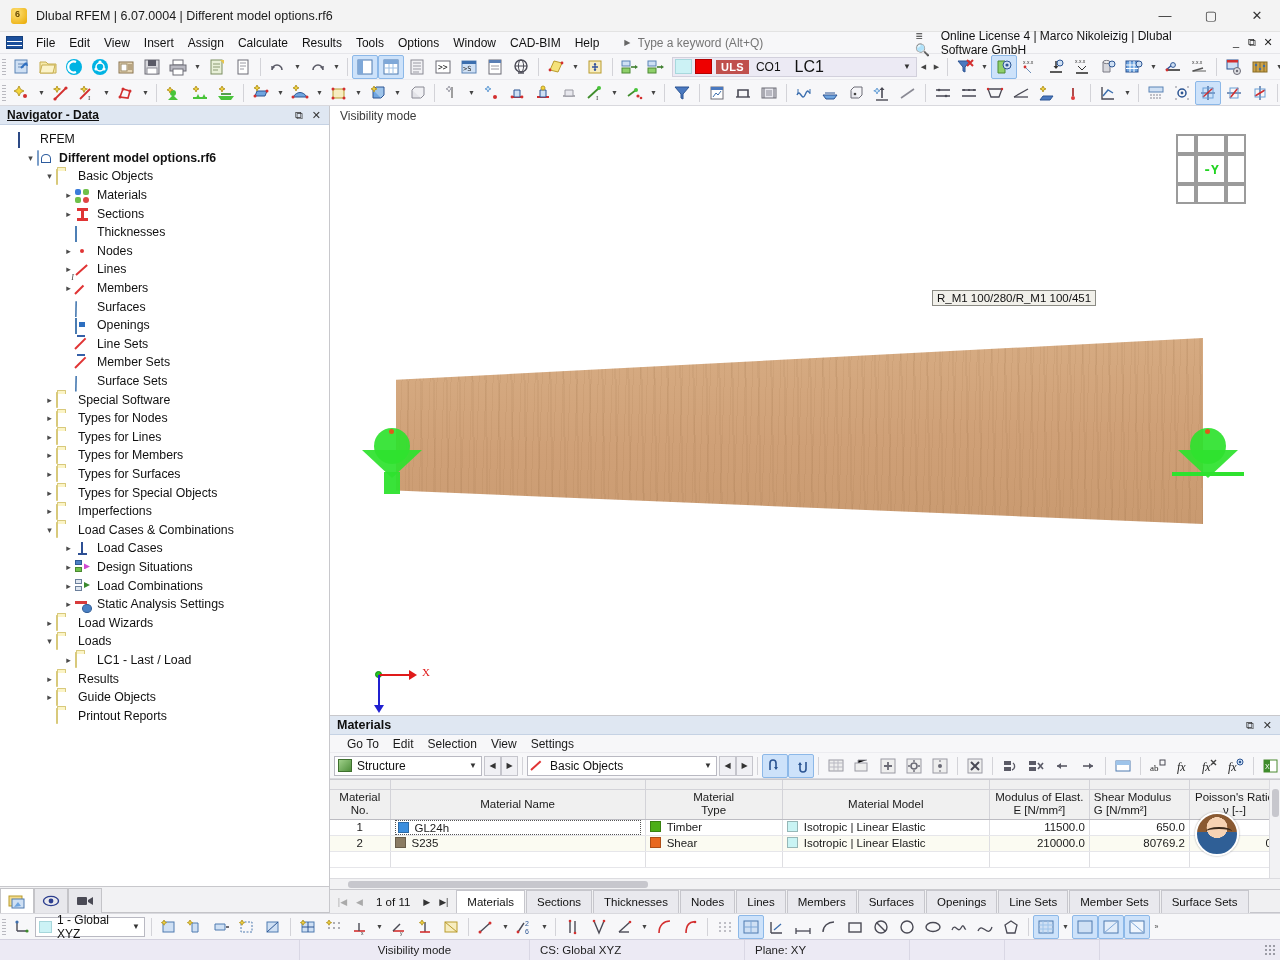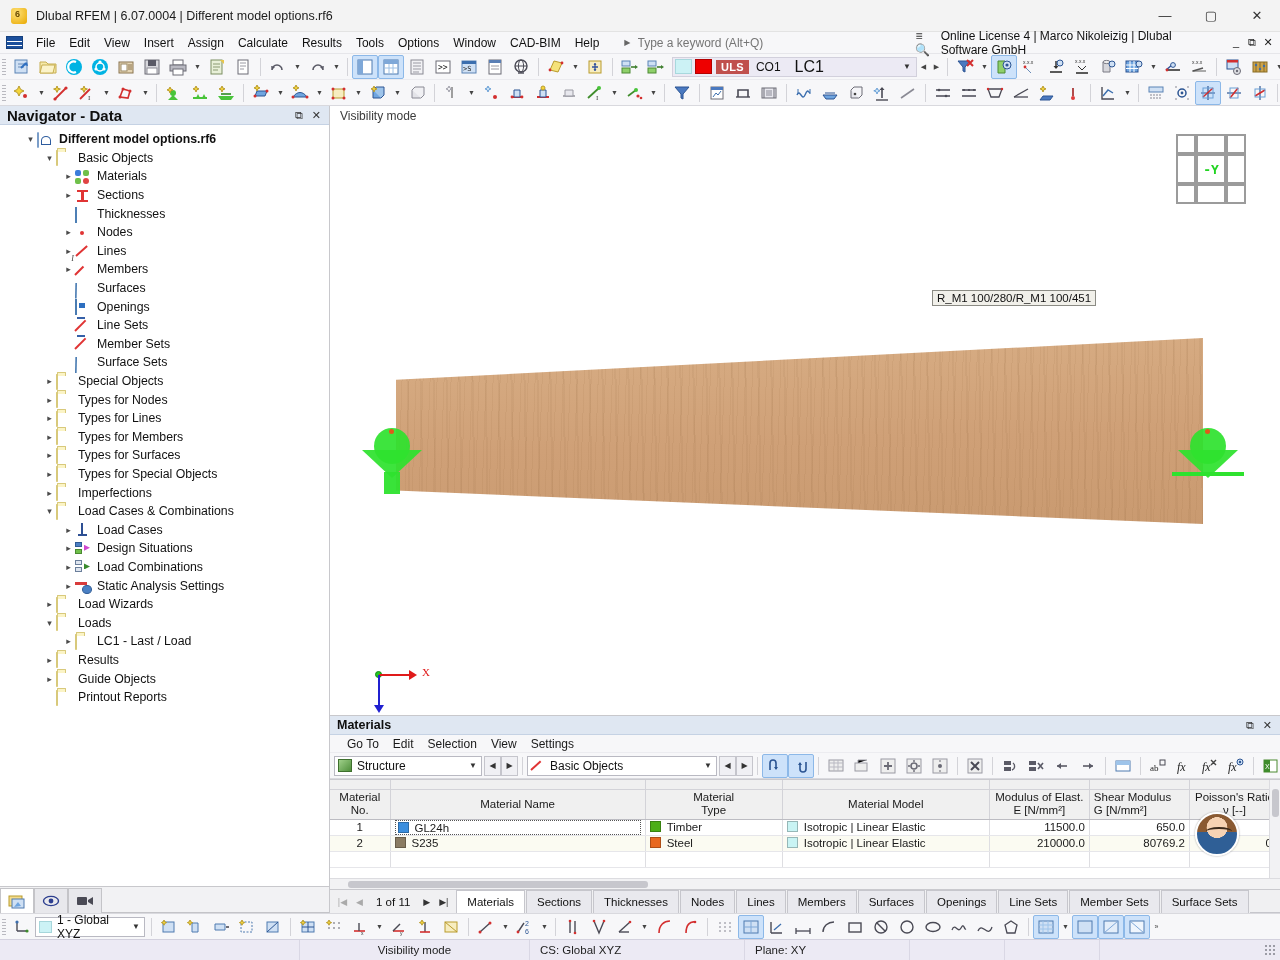--- a/index.html
+++ b/index.html
@@ -81,21 +81,21 @@
 
   
   .body { flex: 1 1 auto; display: flex; min-height: 0; }
 
   
   .navigator { width: 330px; flex: 0 0 330px; display: flex; flex-direction: column; background: #fff; border-right: 1px solid #c8c8cc; }
   .nav-header {
     height: 19px; background: #dfe7f2; display: flex; align-items: center; padding: 0 4px 0 7px;
     border-bottom: 1px solid #c5d2e4; flex: 0 0 19px;
   }
-  .nav-title { font-weight: bold; font-size: 15px; color: #0f0f0f; }
+  .nav-title { font-weight: bold; font-size: 12px; color: #0f0f0f; text-decoration: underline; }
   .nav-hdr-btns { margin-left: auto; display: flex; gap: 9px; padding-right: 4px; }
   .nav-hdr-btn { font-size: 11px; color: #333; }
   .nav-tree { flex: 1 1 auto; overflow: hidden; padding-top: 5px; background: #fff; }
   .trow { height: 18.6px; display: flex; align-items: center; font-size: 12.3px; color: #111; white-space: nowrap; }
   .twist { width: 13px; flex: 0 0 13px; text-align: center; font-size: 9px; color: #4a4a4a; }
   .ticon { width: 17px; height: 15px; flex: 0 0 17px; margin-right: 5px; position: relative; }
   .tlabel { }
   .tlabel.bold { font-weight: bold; }
   
   .fold { width: 15px; height: 12px; background: #fbf4c6; border: 1px solid #d8c97b; border-radius: 1px 2px 2px 2px; position: relative; top: 1px; }
@@ -915,20 +915,26 @@
     <div class="navigator">
       <div class="nav-header">
         <span class="nav-title">Navigator - Data</span>
         <div class="nav-hdr-btns">
           <span class="nav-hdr-btn">⧉</span>
           <span class="nav-hdr-btn">✕</span>
         </div>
       </div>
       <div class="nav-tree" id="nav-tree">
           <div class="trow">
+            <span style="display:inline-block;width:5px;flex:0 0 5px"></span>
+            <span class="twist"></span>
+            <span class="ticon"><span class="i-rfem"></span></span>
+            <span class="tlabel">RFEM</span>
+          </div>
+          <div class="trow">
             <span style="display:inline-block;width:24px;flex:0 0 24px"></span>
             <span class="twist">▾</span>
             <span class="ticon"><span class="i-model"></span></span>
             <span class="tlabel bold">Different model options.rf6</span>
           </div>
           <div class="trow">
             <span style="display:inline-block;width:43px;flex:0 0 43px"></span>
             <span class="twist">▾</span>
             <span class="ticon"><span class="fold open"></span></span>
             <span class="tlabel">Basic Objects</span>
@@ -996,21 +1002,21 @@
           <div class="trow">
             <span style="display:inline-block;width:62px;flex:0 0 62px"></span>
             <span class="twist"></span>
             <span class="ticon"><span class="i-surf"></span></span>
             <span class="tlabel">Surface Sets</span>
           </div>
           <div class="trow">
             <span style="display:inline-block;width:43px;flex:0 0 43px"></span>
             <span class="twist">▸</span>
             <span class="ticon"><span class="fold"></span></span>
-            <span class="tlabel">Special Objects</span>
+            <span class="tlabel">Special Software</span>
           </div>
           <div class="trow">
             <span style="display:inline-block;width:43px;flex:0 0 43px"></span>
             <span class="twist">▸</span>
             <span class="ticon"><span class="fold"></span></span>
             <span class="tlabel">Types for Nodes</span>
           </div>
           <div class="trow">
             <span style="display:inline-block;width:43px;flex:0 0 43px"></span>
             <span class="twist">▸</span>
@@ -1395,21 +1401,21 @@
                   </td>
                   <td><span class="sw" style="background:#4cae16"></span><span>Timber</span></td>
                   <td><span class="sw" style="background:#c9f4f4"></span><span>Isotropic | Linear Elastic</span></td>
                   <td class="cell-right">11500.0</td>
                   <td class="cell-right">650.0</td>
                   <td class="cell-right"></td>
                 </tr>
                 <tr class="r-even">
                   <td class="cell-num">2</td>
                   <td><span class="sw" style="background:#8a7b63"></span><span>S235</span></td>
-                  <td><span class="sw" style="background:#e8681e"></span><span>Steel</span></td>
+                  <td><span class="sw" style="background:#e8681e"></span><span>Shear</span></td>
                   <td><span class="sw" style="background:#c9f4f4"></span><span>Isotropic | Linear Elastic</span></td>
                   <td class="cell-right">210000.0</td>
                   <td class="cell-right">80769.2</td>
                   <td class="cell-right">0.</td>
                 </tr>
                 <tr class="r-odd">
                   <td></td>
                   <td></td>
                   <td></td>
                   <td></td>

